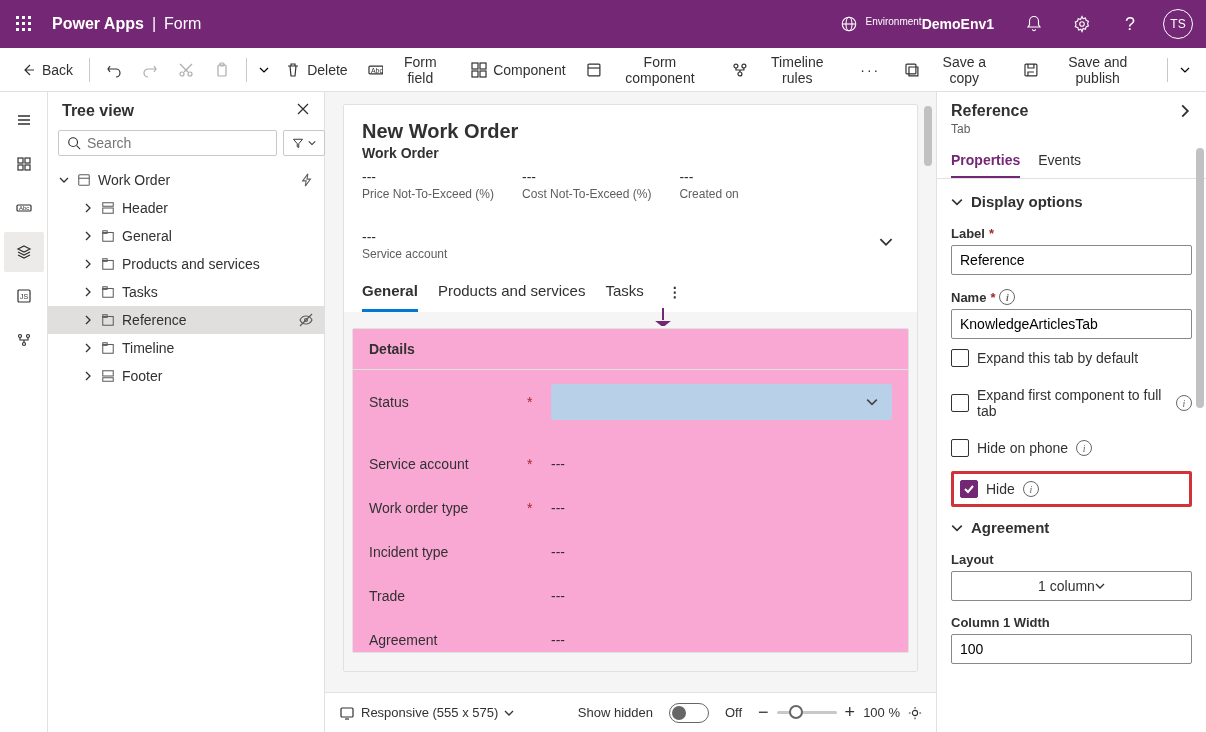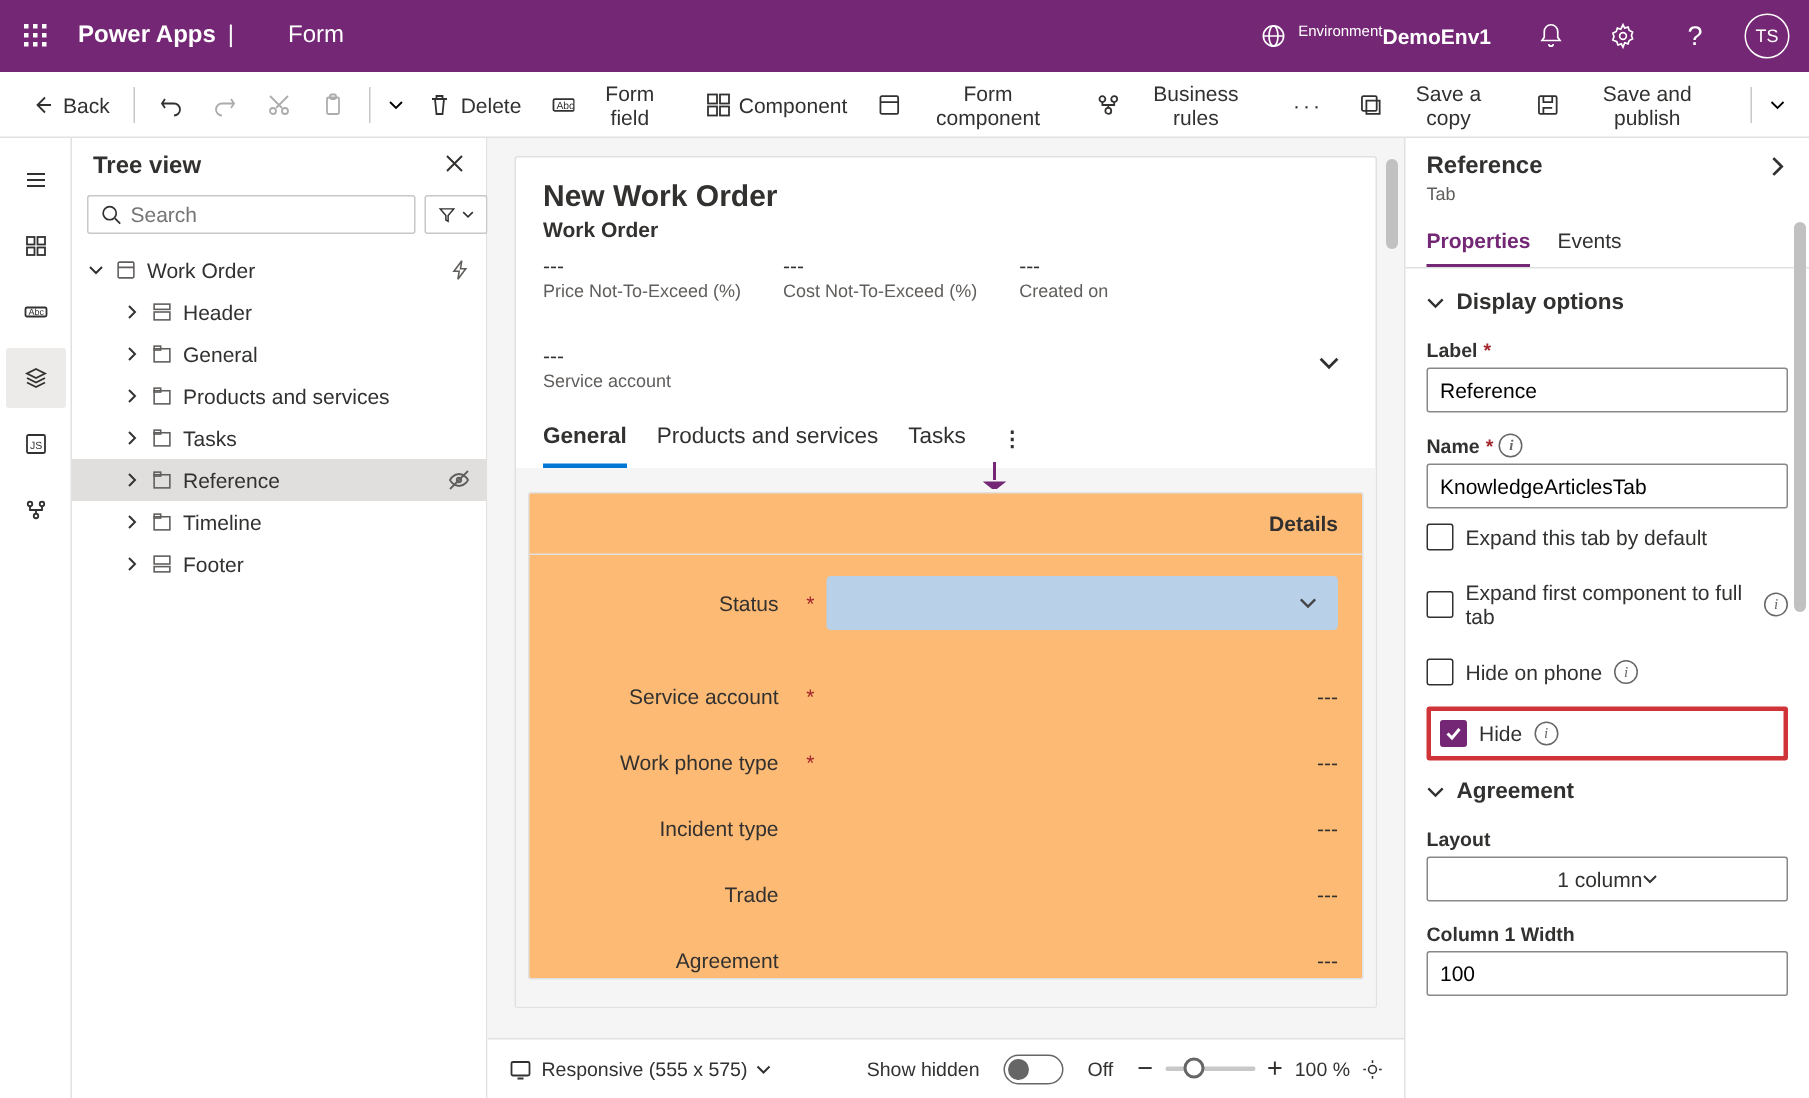--- a/index.html
+++ b/index.html
@@ -18,21 +18,21 @@
   }
   * { box-sizing: border-box; margin:0; padding:0; font-family: "Segoe UI", Arial, sans-serif; }
   body { width:1206px; height:732px; overflow:hidden; color:var(--text); font-size:14px; background:#fff; position:relative;}
   button, input, select { font-family:inherit; }
 
   
   .hdr { background:var(--purple); color:#fff; height:48px; display:flex; align-items:center; padding:0 4px 0 0; }
   .waffle { width:48px; height:48px; display:flex; align-items:center; justify-content:center; cursor:pointer;}
   .hdr-title { font-weight:600; padding-left:4px; font-size:16px;}
   .hdr-sep { padding:0 8px; font-weight:300; font-size:16px;}
-  .hdr-sub { font-weight:400; font-size:16px;margin-left:28px;}
+  .hdr-sub { font-weight:400; font-size:16px;}
   .hdr-spacer { flex:1 1 auto; }
   .env { display:flex; align-items:center; gap:8px; padding:0 16px; cursor:pointer;}
   .env-txt { display:flex; flex-direction:row; line-height:1.2;}
   .env-label { font-size:10px;}
   .env-name { font-size:14px; font-weight:600;}
   .hdr-icon { width:48px; height:48px; display:flex; align-items:center; justify-content:center; cursor:pointer; position:relative;}
   .avatar { width:30px; height:30px; border-radius:50%; border:1px solid #fff; display:flex; align-items:center; justify-content:center; font-size:12px;}
 
   
   .cmdbar { height:44px; border-bottom:1px solid var(--border); display:flex; align-items:center; padding:0 12px; gap:4px; background:#fff; }
@@ -76,21 +76,21 @@
   .form-fields { display:flex; gap:28px; padding:8px 18px 10px 18px; flex-wrap:wrap; align-items:flex-start;}
   .ff { display:flex; flex-direction:column; gap:2px; min-width:110px;}
   .ff-val { font-size:14px; color:var(--text);}
   .ff-lbl { font-size:12px; color:var(--text-light);}
   .form-chev { margin-left:auto; cursor:pointer; padding:6px;}
   .form-tabs { display:flex; gap:20px; padding:0 18px; border-top:1px solid transparent; align-items:center;}
   .ftab { padding:10px 0; font-size:15px; cursor:pointer; border-bottom:3px solid transparent; font-weight:400;}
   .ftab.active { font-weight:600; border-bottom-color:var(--blue);}
   .ftab-more { cursor:pointer; padding:10px 4px; font-weight:700; letter-spacing:2px;}
   
-  .section-card { margin:8px 2px 0 2px; border:1px solid var(--border); border-radius:2px; background:#fdba74;text-align:right;}
+  .section-card { margin:8px 2px 0 2px; border:1px solid var(--border); border-radius:2px; background:#f9a8d4;}
   .section-hdr { padding:12px 16px; font-weight:600; border-bottom:1px solid var(--border);}
   .field-row { display:flex; align-items:center; padding:14px 16px; gap:8px;}
   .fr-label { width:150px; font-size:14px;}
   .fr-req { width:16px; color:var(--red); font-size:14px;}
   .fr-val { flex:1; color:var(--text);}
   .status-dd { flex:1; background:#b8d0e8; border-radius:3px; height:36px; display:flex; align-items:center; justify-content:flex-end; padding:0 14px; cursor:pointer;}
   
   .canvas-scroll { position:absolute; right:4px; top:14px; width:8px; height:60px; background:#c1c1c1; border-radius:4px;}
   
   
@@ -247,21 +247,21 @@
       </svg>
     <span>Form component</span>
   </button>
   <button class="cmd-btn">
     <svg width="16" height="16" viewBox="0 0 16 16" fill="none" stroke="currentColor" stroke-width="1.2">
         <circle cx="4" cy="4" r="2"></circle>
         <circle cx="12" cy="4" r="2"></circle>
         <circle cx="8" cy="12" r="2"></circle>
         <path d="M4 6v2h8V6M8 8v2"></path>
       </svg>
-    <span>Business rules</span>
+    <span>Timeline rules</span>
   </button>
   <button class="cmd-btn" style="letter-spacing:2px;">···</button>
   <div class="cmd-spacer"></div>
   <button class="cmd-btn">
     <svg width="16" height="16" viewBox="0 0 16 16" fill="none" stroke="currentColor" stroke-width="1.2">
         <rect x="2" y="2" width="10" height="10" rx="1"></rect>
         <path d="M5 5h9v9H5z"></path>
       </svg>
     <span>Save a copy</span>
   </button>
@@ -528,21 +528,21 @@
                     <path d="M1 3l4 4 4-4"></path>
                   </svg>
               </div>
             </div>
             <div class="field-row">
               <span class="fr-label">Service account</span>
               <span class="fr-req">*</span>
               <span class="fr-val">---</span>
             </div>
             <div class="field-row">
-              <span class="fr-label">Work phone type</span>
+              <span class="fr-label">Work order type</span>
               <span class="fr-req">*</span>
               <span class="fr-val">---</span>
             </div>
             <div class="field-row">
               <span class="fr-label">Incident type</span>
               <span class="fr-req"></span>
               <span class="fr-val">---</span>
             </div>
             <div class="field-row">
               <span class="fr-label">Trade</span>

